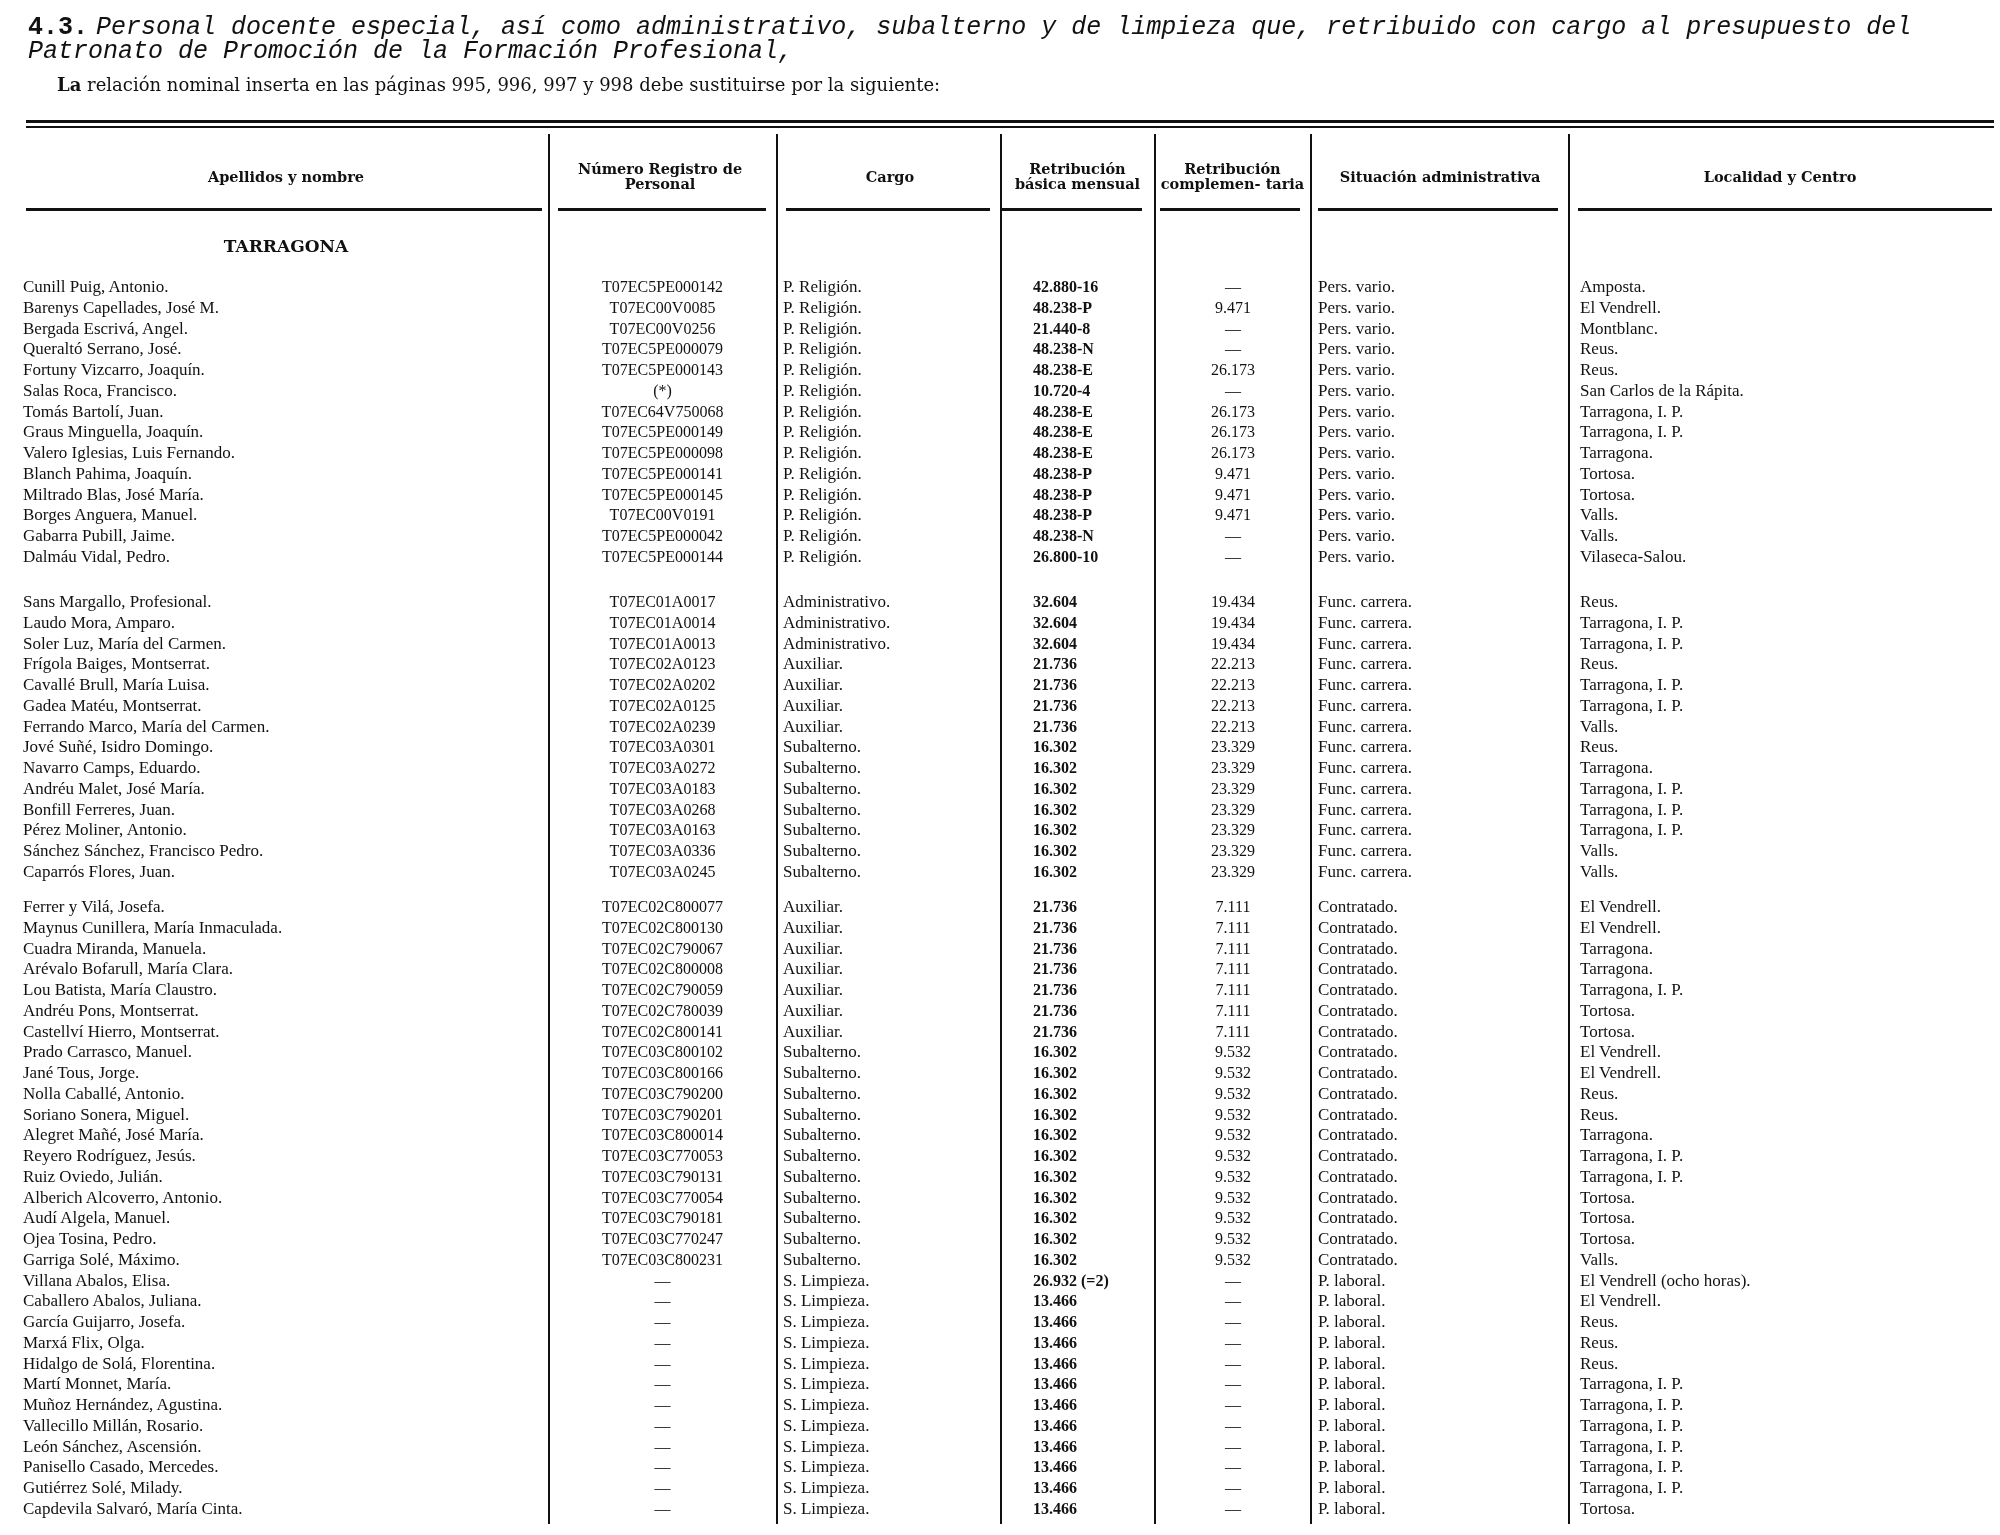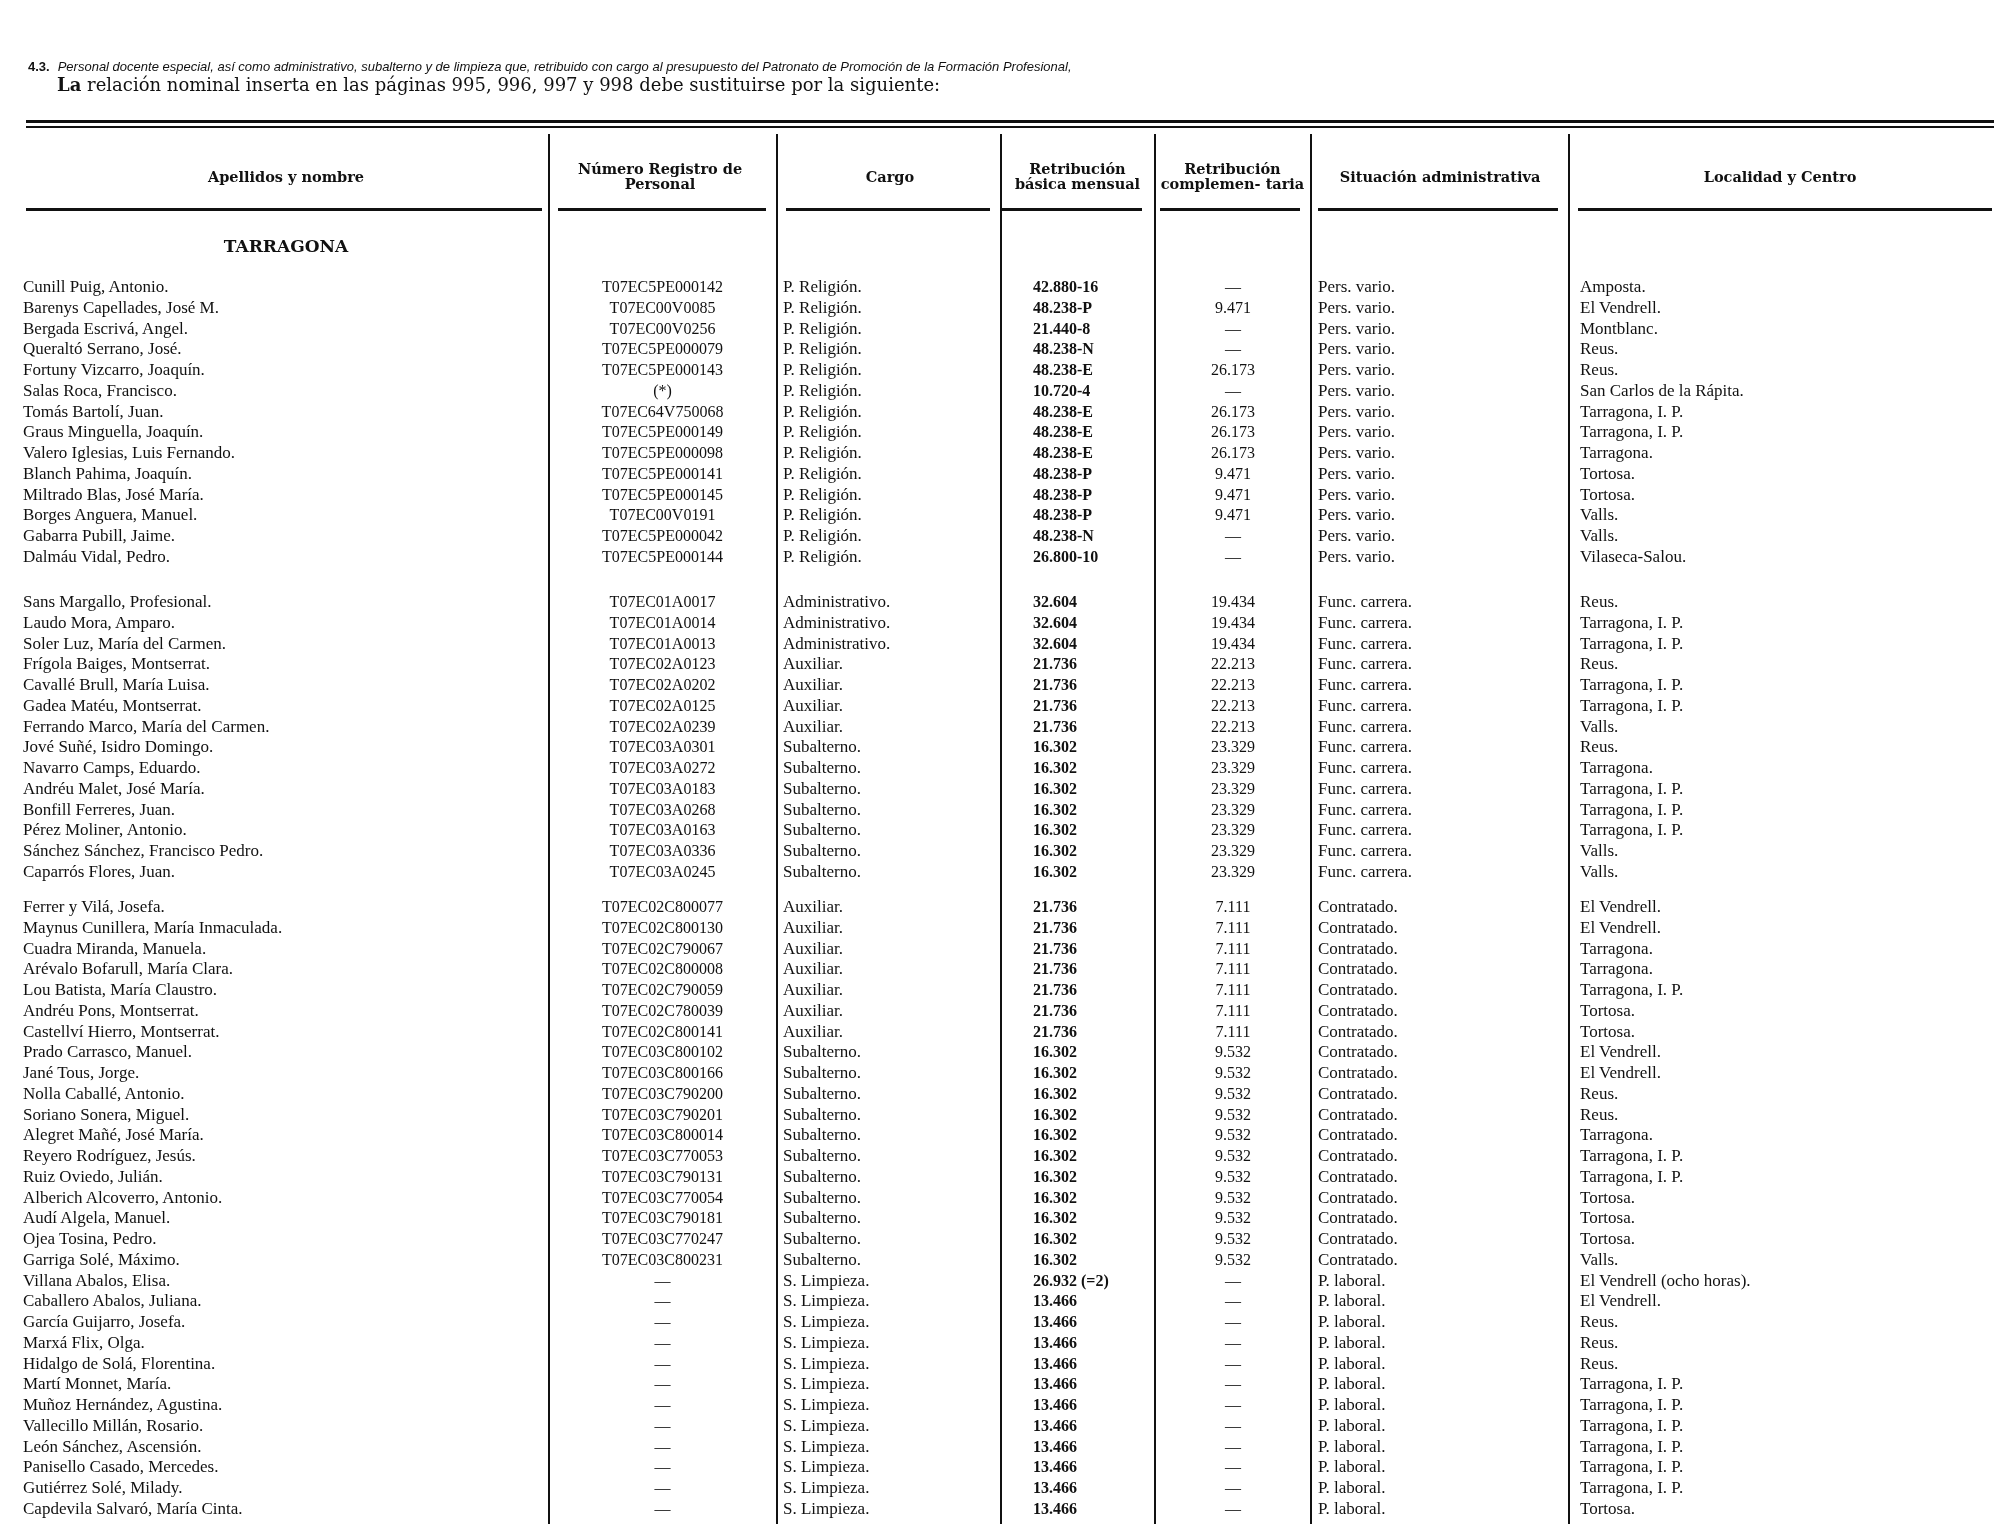--- a/index.html
+++ b/index.html
@@ -1,17 +1,17 @@
 <!DOCTYPE html>
 <html><head>
 <meta charset="utf-8">
 <style>
   html, body { margin: 0; padding: 0; background: #ffffff; }
   body { width: 2000px; height: 1535px; position: relative; overflow: hidden; color: #111; font-family: "DejaVu Serif", serif; }
-  .title { position: absolute; left: 28px; top: 16px; width: 1960px; font-family: Liberation Sans, sans-serif; font-style: italic; font-size: 13px; line-height: 24px; margin-top: 39px; }
+  .title { position: absolute; left: 28px; top: 16px; width: 1960px; font-family: Liberation Mono, monospace; font-style: italic; font-size: 25px; line-height: 24px; }
   .title .num { font-style: normal; font-weight: bold; margin-right: 8px; }
   .title .l1 { display: block; }
   .title .l2 { display: block; text-align: center; padding-left: 100px; }
   .intro { position: absolute; left: 57px; top: 74px; font-size: 18px; font-family: "DejaVu Serif", serif; }
   .intro b { font-weight: bold; }
   .rule { position: absolute; left: 26px; width: 1968px; background: #111; }
   .hdr { position: absolute; top: 140px; height: 72px; display: flex; align-items: center; justify-content: center; text-align: center; font-weight: bold; font-size: 14.5px; line-height: 15px; font-family: "DejaVu Serif", serif; }
   .hdr-under { position: absolute; top: 208px; height: 3px; background: #111; }
   .vline { position: absolute; width: 2px; background: #111; top: 134px; height: 1390px; }
   .region { position: absolute; left: 26px; width: 520px; top: 236px; text-align: center; font-weight: bold; font-size: 17px; font-family: "DejaVu Serif", serif; }

